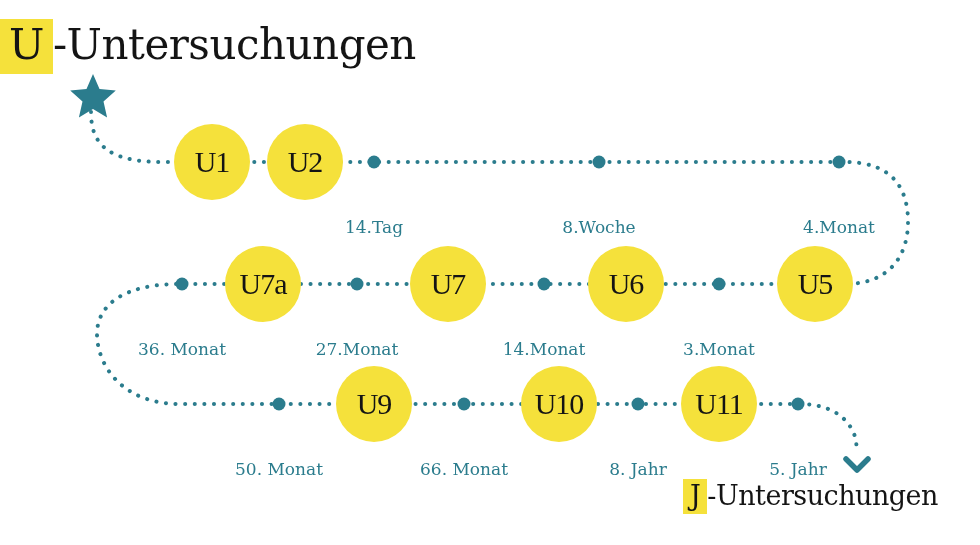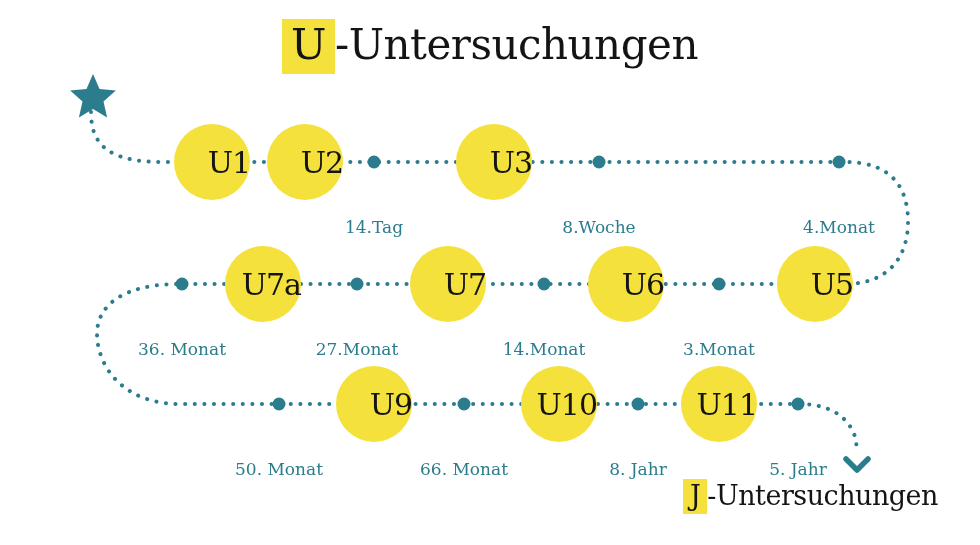--- a/index.html
+++ b/index.html
@@ -28,33 +28,33 @@
   .star{fill:var(--teal,#2B7C8D);}
   .arrow{
     fill:none;
     stroke:var(--teal,#2B7C8D);
     stroke-width:5.5;
     stroke-linecap:round;
     stroke-linejoin:round;
   }
   .title{
     position:absolute;top:18px;left:0;width:100%;
-    text-align:center;
     font-size:42px;line-height:54px;
     color:var(--ink,#141414);
     letter-spacing:-0.5px;
   }
   .hl{background:var(--yellow,#F5E13B);padding:1px 9px 5px;}
   .checkup{
     position:absolute;
     width:76px;height:76px;border-radius:50%;
     background:var(--yellow,#F5E13B);
-    display:flex;align-items:center;justify-content:flex-end;
+    display:flex;align-items:center;justify-content:center;
     font-size:30px;color:var(--ink,#141414);
     letter-spacing:-1px;
+    font-family:Liberation Serif, serif;
   }
   .milestone{position:absolute;width:0;height:0;}
   .dot{
     position:absolute;left:0;top:0;
     width:13px;height:13px;border-radius:50%;
     background:var(--teal,#2B7C8D);
     transform:translate(-50%,-50%);
   }
   .mlabel{
     position:absolute;left:0;top:11px;
@@ -90,23 +90,20 @@
     <polyline class="arrow" points="846,459 857,470 868,459"></polyline>
   </svg>
 
   <div class="title"><span class="hl">U</span><span>-Untersuchungen</span></div>
 
   <div class="checkup" style="left:174px;top:124px">
       <span>U1</span>
     </div>
   <div class="checkup" style="left:267px;top:124px">
       <span>U2</span>
-    </div>
-  <div class="checkup" style="left:456px;top:124px">
-      <span>U3</span>
     </div>
 
   <div class="checkup" style="left:777px;top:246px">
       <span>U5</span>
     </div>
   <div class="checkup" style="left:588px;top:246px">
       <span>U6</span>
     </div>
   <div class="checkup" style="left:410px;top:246px">
       <span>U7</span>

